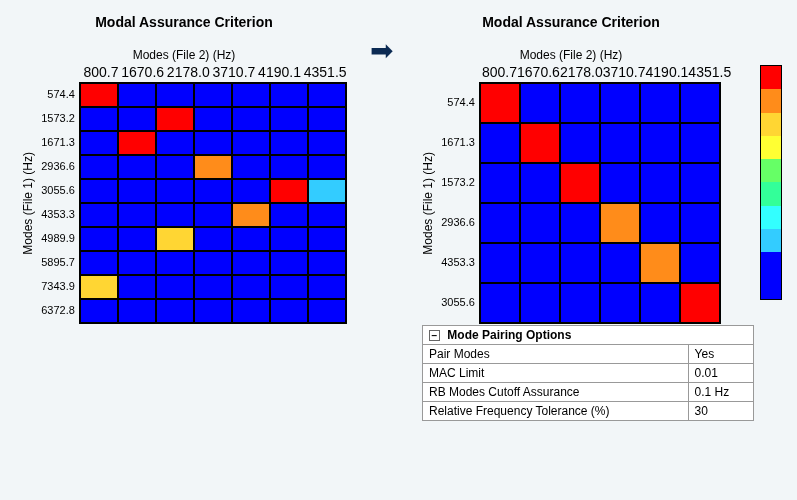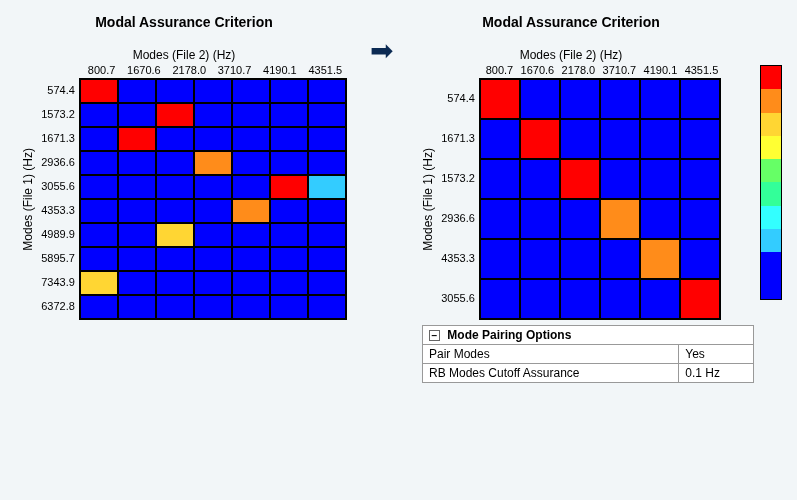--- a/index.html
+++ b/index.html
@@ -15,21 +15,21 @@
     position: absolute;
     display: flex;
     flex-direction: column;
     align-items: center;
   }
   .chart-title { font-weight: bold; font-size: 14px; }
   .chart-subtitle { font-size: 12px; margin-bottom: 2px; margin-top: 18px; }
   .x-ticks {
     display: flex;
     justify-content: space-around;
-    font-size: 11px;
+    font-size: 14px;
     margin-bottom: 2px;
   }
   .grid-wrap {
     display: flex;
     align-items: flex-start;
   }
   .y-label-vert {
     writing-mode: vertical-rl;
     transform: rotate(180deg);
     font-size: 12px;
@@ -308,18 +308,26 @@
         <span>Mode Pairing Options</span>
       </td>
     </tr>
     </tbody>
       <tbody id="optrows">
         <tr>
           <td>Pair Modes</td>
           <td>Yes</td>
         </tr>
         <tr>
+          <td>MAC Limit</td>
+          <td>0.01</td>
+        </tr>
+        <tr>
           <td>RB Modes Cutoff Assurance</td>
           <td>0.1 Hz</td>
+        </tr>
+        <tr>
+          <td>Relative Frequency Tolerance (%)</td>
+          <td>30</td>
         </tr>
       </tbody>
   </table>
 </div>
 
 </body></html>

